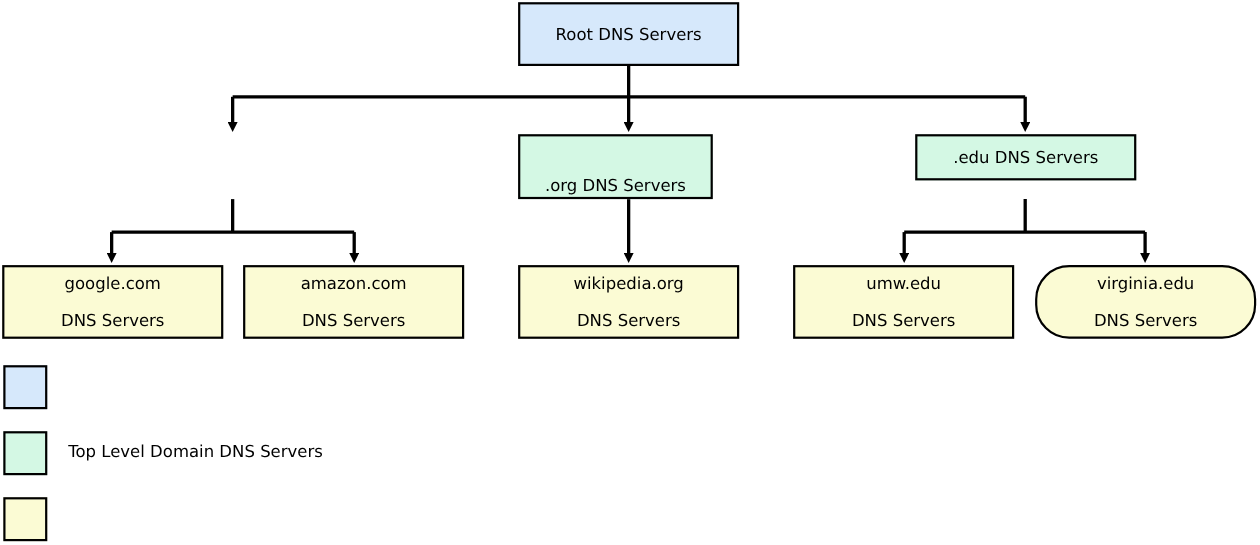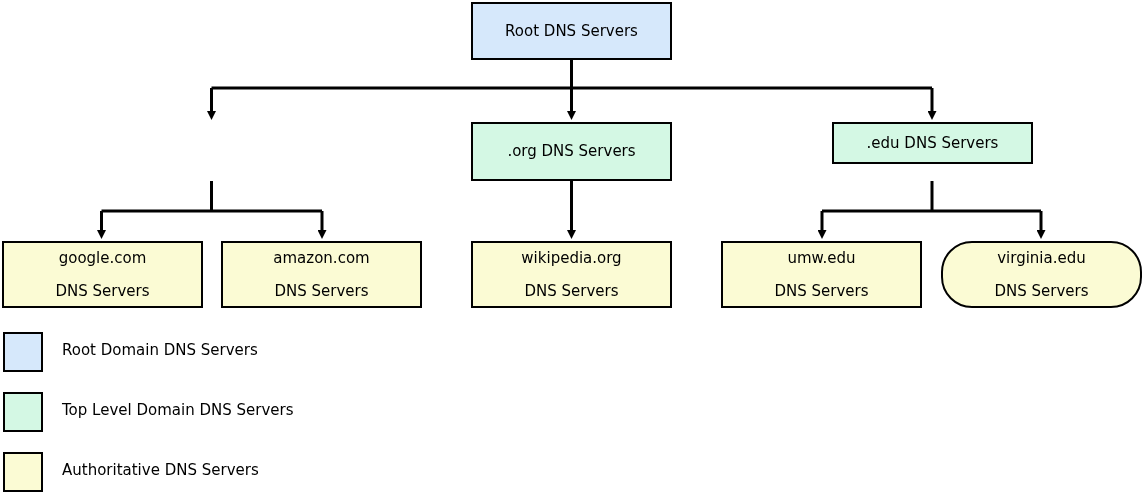--- a/index.html
+++ b/index.html
@@ -101,21 +101,21 @@
     <path d="M1041,211 L1041,231" stroke="#000000" stroke-width="3" fill="none" marker-end="url(#arrowhead)"></path>
   </svg>
 
   <div class="node fill-root" style="left:471px; top:2px; width:201px; height:58px;">
     <span class="lines">
       <span class="l1">Root DNS Servers</span>
     </span>
   </div>
 
 
-  <div class="node fill-tld" style="left:471px; top:122px; width:201px; height:59px;">
+  <div class="node fill-tld" style="left:471px; top:122px; width:177px; height:59px;align-items:flex-end;">
     <span class="lines">
       <span class="l1">.org DNS Servers</span>
     </span>
   </div>
 
   <div class="node fill-tld" style="left:832px; top:122px; width:201px; height:42px;">
     <span class="lines">
       <span class="l1">.edu DNS Servers</span>
     </span>
   </div>
@@ -149,21 +149,19 @@
   </div>
 
   <div class="node fill-auth" style="left:941px; top:241px; width:201px; height:67px;border-radius:31px;">
     <span class="lines">
       <span class="l1">virginia.edu</span>
       <span class="l2">DNS Servers</span>
     </span>
   </div>
 
   <div class="legend-swatch fill-root" style="left:3px; top:332px;"></div>
-  <div class="legend-label" style="top:341px;">Root Domain DNS Servers</div>
 
   <div class="legend-swatch fill-tld" style="left:3px; top:392px;"></div>
   <div class="legend-label" style="top:401px;">Top Level Domain DNS Servers</div>
 
   <div class="legend-swatch fill-auth" style="left:3px; top:452px;"></div>
-  <div class="legend-label" style="top:461px;">Authoritative DNS Servers</div>
 
 </div>
 
 </body></html>

